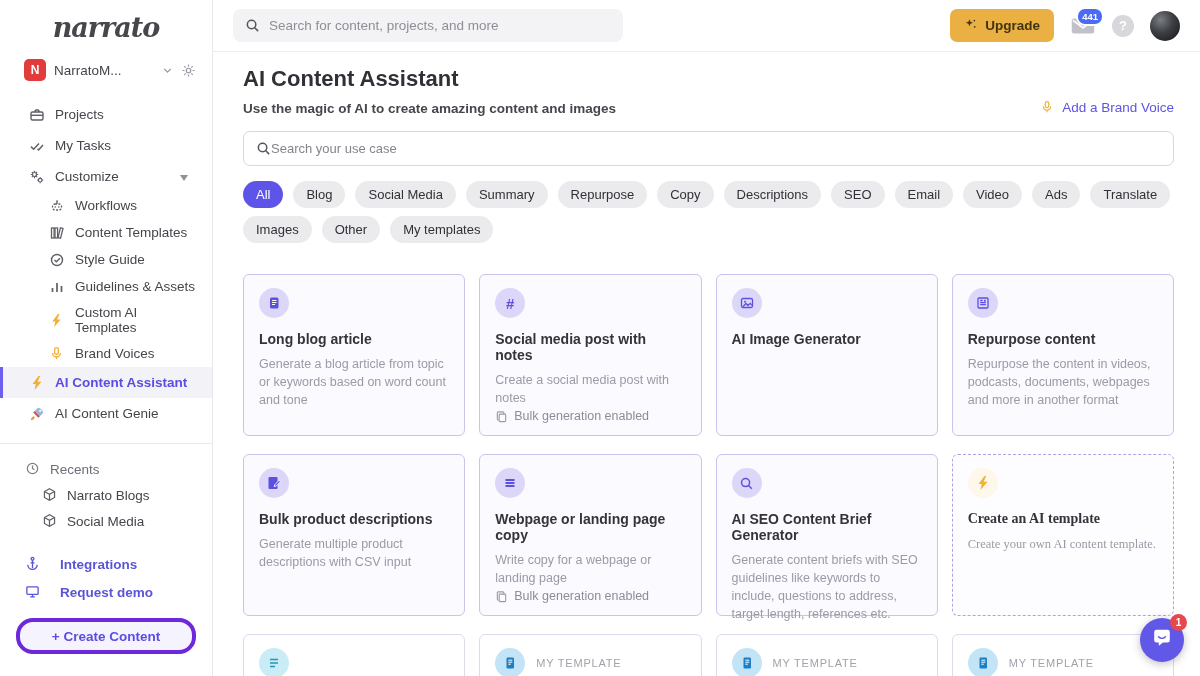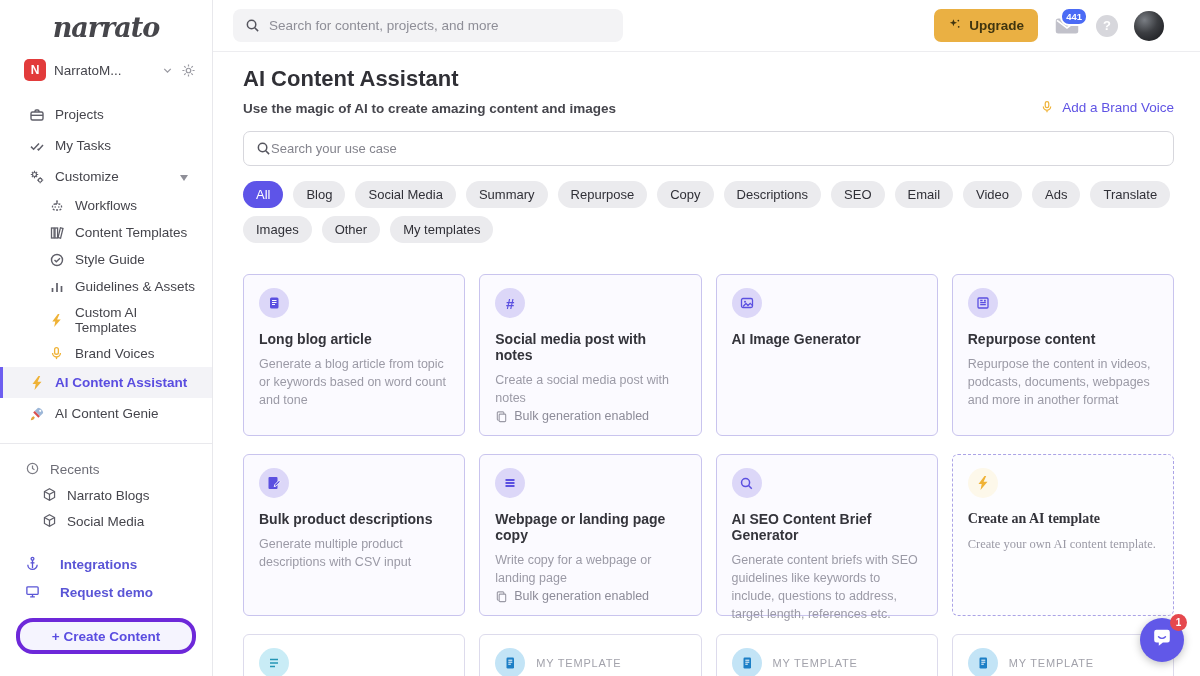--- a/index.html
+++ b/index.html
@@ -30,21 +30,21 @@
   .recents-head .ic { width:16px; height:16px; color:#7d7d86; }
   .recent-item { display:flex; align-items:center; gap:9px; padding:5px 10px 5px 42px; font-size:13.5px; color:#45454c; cursor:pointer; }
   .recent-item .ic { width:16px; height:16px; color:#5f5f69; }
   .side-links { margin-top:16px; }
   .side-link { display:flex; align-items:center; gap:19px; padding:6px 10px 6px 25px; font-size:13.5px; font-weight:700; color:#5a55d6; cursor:pointer; }
   .side-link .ic { width:16px; height:16px; color:#5a55d6; }
   .create-btn { margin:12px auto 0; width:180px; height:36px; border-radius:17px; border:4px solid #6d28d9; background:#f5f4fe; color:#5a4de0; font-size:13.5px; font-weight:700; display:flex; align-items:center; justify-content:center; cursor:pointer; }
 
   
   .main { flex:1; display:flex; flex-direction:column; height:676px; overflow:hidden; }
-  .topbar { height:52px; min-height:52px; display:flex; align-items:center; padding:0 36px 0 20px; border-bottom:1px solid #ededf0; }
+  .topbar { height:52px; min-height:52px; display:flex; align-items:center; padding:0 20px 0 20px; border-bottom:1px solid #ededf0; }
   .g-search { width:390px; height:33px; background:#f3f3f5; border-radius:8px; display:flex; align-items:center; gap:9px; padding:0 12px; }
   .g-search .ic { width:15px; height:15px; color:#55555e; }
   .g-search input { border:none; outline:none; background:transparent; font-size:13.5px; color:#3a3a40; width:100%; font-family:inherit; }
   .g-search input::placeholder { color:#8e8e97; }
   .topbar-right { margin-left:auto; display:flex; align-items:center; gap:16px; }
   .upgrade-btn { background:#eab043; border:none; border-radius:7px; padding:8px 14px; font-size:13.5px; font-weight:700; color:#40350f; display:flex; align-items:center; gap:7px; cursor:pointer; font-family:inherit; }
   .mail-wrap { position:relative; width:26px; height:20px; color:#c1c1ca; cursor:pointer; }
   .mail-badge { position:absolute; top:-9px; right:-8px; background:#4b6bf5; color:#fff; font-size:9.5px; font-weight:700; padding:2px 4px; border-radius:9px; border:2px solid #fff; }
   .help-circle { width:22px; height:22px; border-radius:50%; background:#d7d7dc; color:#fff; font-size:13px; font-weight:700; display:flex; align-items:center; justify-content:center; cursor:pointer; }
   .avatar { width:30px; height:30px; border-radius:50%; background:radial-gradient(circle at 35% 30%, #7a7e84 0%, #3c3e42 45%, #141518 100%); cursor:pointer; }

